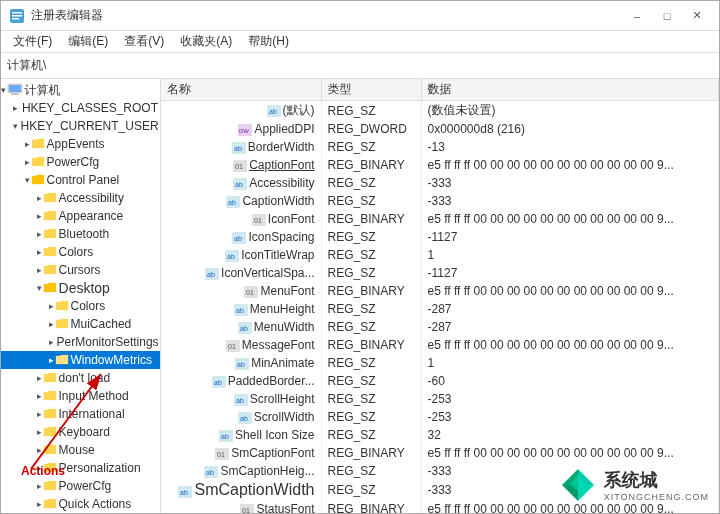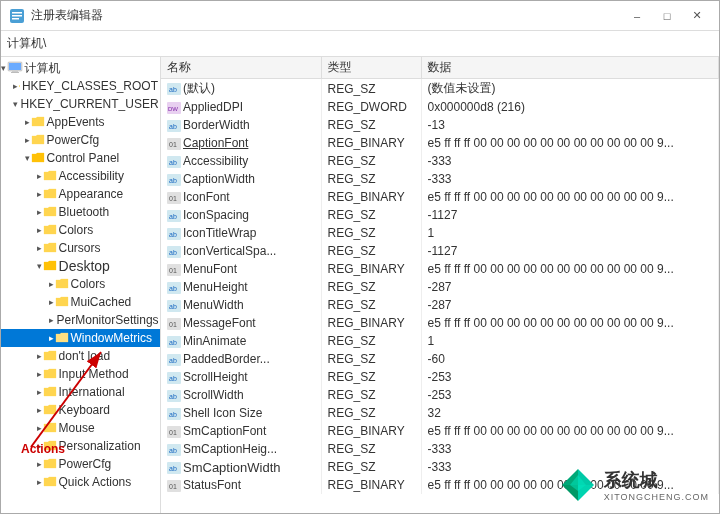--- a/index.html
+++ b/index.html
@@ -159,21 +159,21 @@
     .values-table td {
       padding: 1px 6px;
       border-right: 1px solid #eee;
       height: 18px;
       color: #333;
       white-space: nowrap;
       overflow: hidden;
       text-overflow: ellipsis;
       max-width: 0;
     }
-    .col-name { width: 160px; }
+    .col-name { width: 160px; text-align: right; }
     .col-type { width: 100px; }
     .col-data { width: auto; }
 
     
     .watermark {
       position: absolute;
       bottom: 8px;
       right: 10px;
       display: flex;
       align-items: center;
@@ -201,20 +201,27 @@
       </svg>
       <span class="title-text">注册表编辑器</span>
     </div>
     <div class="title-controls">
       <button class="title-btn">–</button>
       <button class="title-btn">□</button>
       <button class="title-btn close">✕</button>
     </div>
   </div>
 
+  <div class="menu-bar">
+  <span class="menu-item">文件(F)</span>
+      <span class="menu-item">编辑(E)</span>
+      <span class="menu-item">查看(V)</span>
+      <span class="menu-item">收藏夹(A)</span>
+      <span class="menu-item">帮助(H)</span>
+    </div>
 
   <div class="address-bar">
     <span class="address-label">计算机\</span>
   </div>
 
   <div class="main-content" style="position:relative;">
 
     <div class="tree-panel" id="tree-panel">
     <div class="tree-item" style="padding-left: 0px;">
           <span style="font-size:9px;color:#555;margin-right:1px;">▾</span>
@@ -587,21 +594,21 @@
                   <rect x="0" y="0" width="14" height="12" rx="1" fill="#d0e8f0"></rect>
                   <text x="2" y="9" font-size="7" fill="#1565c0">ab</text>
                 </svg><span style="font-size:12px;">SmCaptionHeig...</span></td>
               <td class="col-type">REG_SZ</td>
               <td class="col-data" style="max-width: 360px; overflow: hidden; text-overflow: ellipsis;">-333</td>
             </tr>
             <tr>
               <td class="col-name" style="max-width: 160px;"><svg width="14" height="12" viewBox="0 0 14 12" style="vertical-align:middle;margin-right:2px;">
                   <rect x="0" y="0" width="14" height="12" rx="1" fill="#d0e8f0"></rect>
                   <text x="2" y="9" font-size="7" fill="#1565c0">ab</text>
-                </svg><span style="font-size:13px;">SmCaptionWidth</span></td>
+                </svg><span style="font-size:16px;">SmCaptionWidth</span></td>
               <td class="col-type">REG_SZ</td>
               <td class="col-data" style="max-width: 360px; overflow: hidden; text-overflow: ellipsis;">-333</td>
             </tr>
             <tr>
               <td class="col-name" style="max-width: 160px;"><svg width="14" height="12" viewBox="0 0 14 12" style="vertical-align:middle;margin-right:2px;">
                   <rect x="0" y="0" width="14" height="12" rx="1" fill="#e0e0e0"></rect>
                   <text x="2" y="9" font-size="7" fill="#555">01</text>
                 </svg><span style="font-size:12px;">StatusFont</span></td>
               <td class="col-type">REG_BINARY</td>
               <td class="col-data" style="max-width: 360px; overflow: hidden; text-overflow: ellipsis;">e5 ff ff ff 00 00 00 00 00 00 00 00 00 00 00 9...</td>

